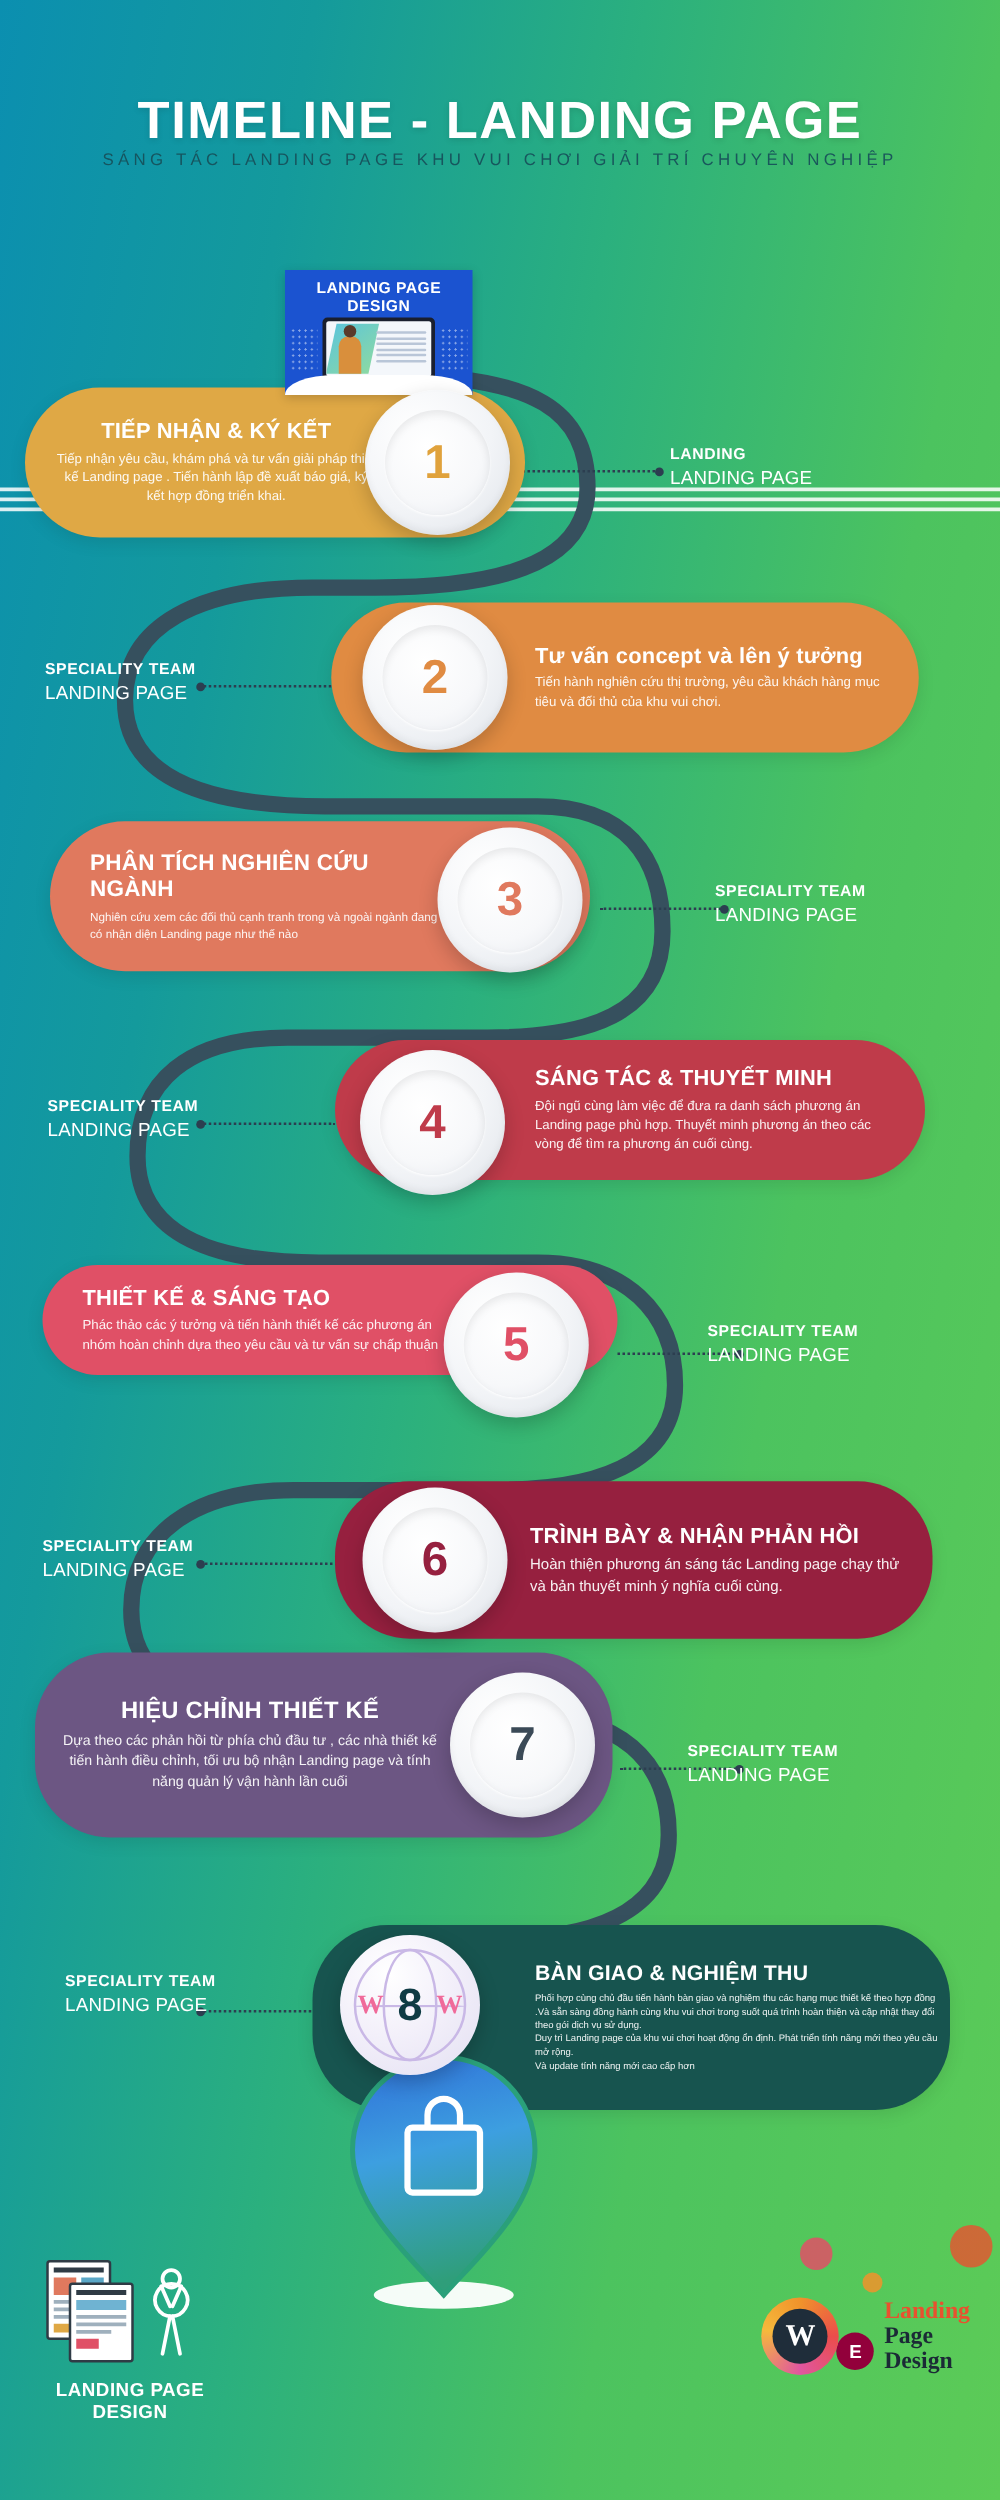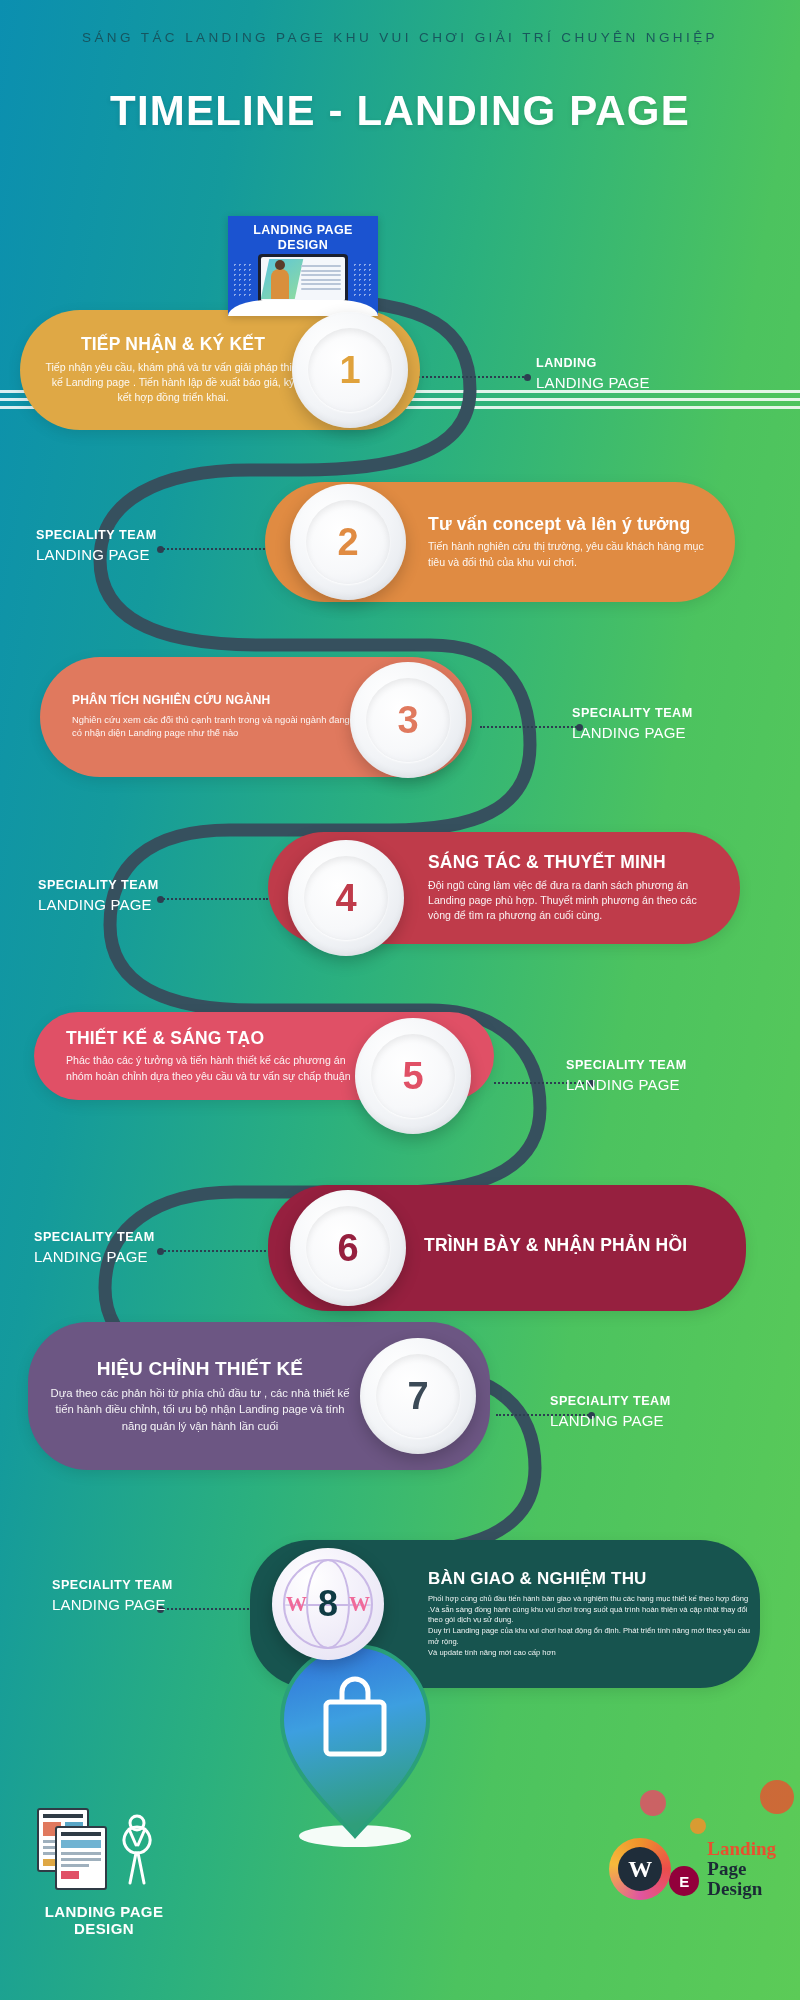--- a/index.html
+++ b/index.html
@@ -249,22 +249,22 @@
     margin-left: -10px; align-self: flex-end; margin-bottom: 4px;
   }
   .blob { position: absolute; border-radius: 50%; }
 </style>
 </head>
 <body>
 
 <div id="page">
 
   <div id="header">
+    <div id="main-title">TIMELINE - LANDING PAGE</div>
     <div id="subtitle">SÁNG TÁC LANDING PAGE KHU VUI CHƠI GIẢI TRÍ CHUYÊN NGHIỆP</div>
-    <div id="main-title">TIMELINE - LANDING PAGE</div>
   </div>
 
   <div class="rules">
     <div class="rule r1"></div>
     <div class="rule r2"></div>
     <div class="rule r3"></div>
   </div>
 
   <div id="hero-card">
     <div class="dots-l"></div>
@@ -346,21 +346,21 @@
     <div class="knob" style="left:-3px;"></div>
   </div>
   <div class="side-label" style="left:36px; top:528px;">
     <div class="sl-top">SPECIALITY TEAM</div>
     <div class="sl-bot">LANDING PAGE</div>
   </div>
 
   <div class="step" style="left:40px; top:657px;">
     <div class="pill left" style="width:432px; background:#e0795e;">
       <div class="pill-text" style="width:320px; padding-left:32px;">
-        <h3 style="font-size:12px;">PHÂN TÍCH NGHIÊN CỨU NGÀNH</h3>
+        <h3 style="font-size:18px;">PHÂN TÍCH NGHIÊN CỨU NGÀNH</h3>
         <p style="font-size:9.4px;">Nghiên cứu xem các đối thủ cạnh tranh trong và ngoài ngành đang có nhận diện  Landing page như thế nào</p>
       </div>
     </div>
   </div>
   <div class="medal" style="left:350px; top:662px;">
     <div class="inner" style="color:#e0795e;">3</div>
   </div>
   <div class="connector" style="left:480px; top:726px; width:100px;">
     <div class="knob" style="right:-3px;"></div>
   </div>
@@ -404,20 +404,21 @@
   </div>
   <div class="side-label" style="left:566px; top:1058px;">
     <div class="sl-top">SPECIALITY TEAM</div>
     <div class="sl-bot">LANDING PAGE</div>
   </div>
 
   <div class="step" style="left:268px; top:1185px;">
     <div class="pill right" style="width:478px; height:126px; background:#96203f;">
       <div class="pill-text" style="width:330px; padding-right:20px;">
         <h3>TRÌNH BÀY &amp; NHẬN PHẢN HỒI</h3>
+        <p style="font-size:12px;">Hoàn thiện phương án sáng tác Landing page chạy thử và bản thuyết minh ý nghĩa cuối cùng.</p>
       </div>
     </div>
   </div>
   <div class="medal" style="left:290px; top:1190px;">
     <div class="inner" style="color:#96203f;">6</div>
   </div>
   <div class="connector" style="left:160px; top:1250px; width:110px;">
     <div class="knob" style="left:-3px;"></div>
   </div>
   <div class="side-label" style="left:34px; top:1230px;">

